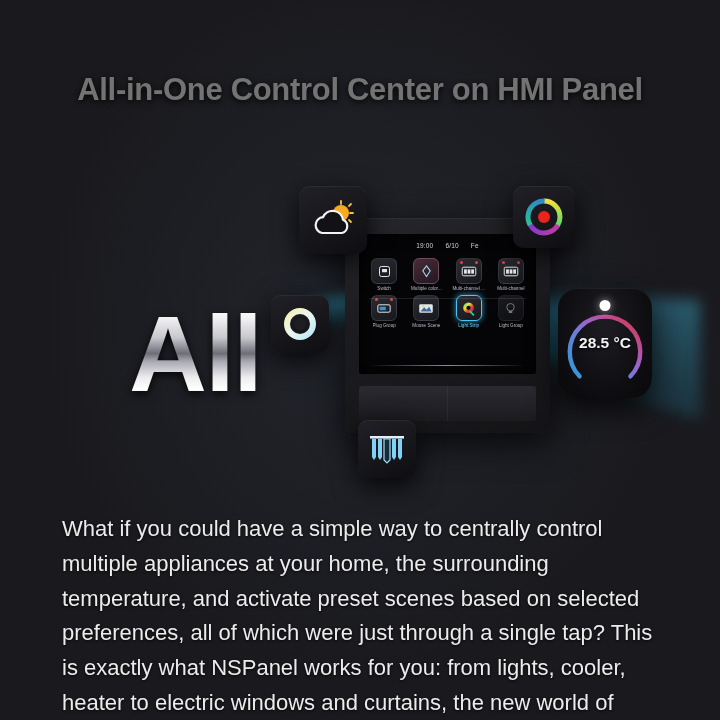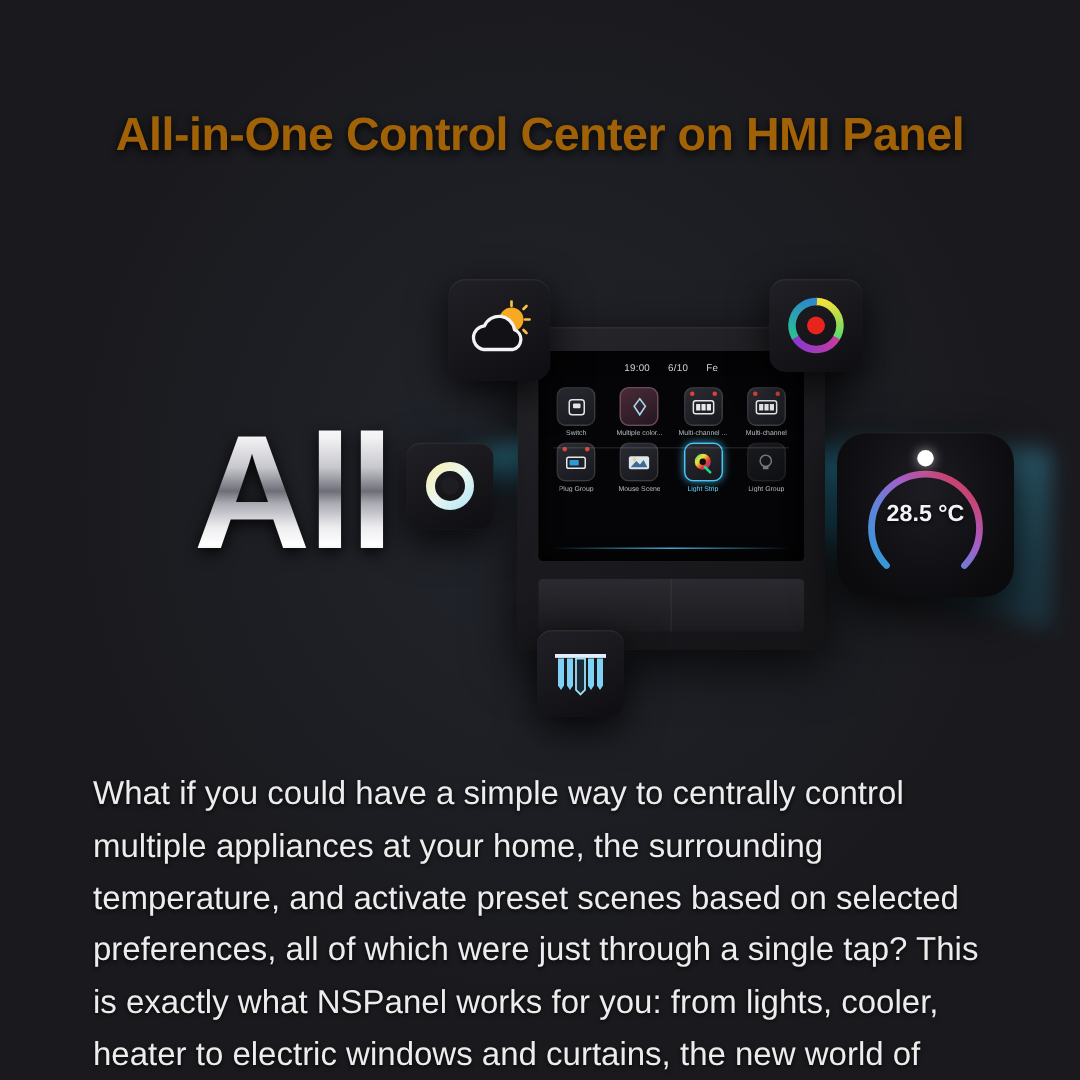--- a/index.html
+++ b/index.html
@@ -17,27 +17,27 @@
     background:radial-gradient(ellipse at 50% 45%, rgba(40,46,56,.55) 0%, rgba(20,20,24,0) 62%);
     pointer-events:none;
   }
 
   
   .headline{
     position:absolute; top:72px; left:0; width:100%;
     text-align:center;
     font-size:31px; font-weight:bold;
     letter-spacing:-.3px;
-    color:#a16207;
+    color:#737373;
     text-shadow:0 2px 6px rgba(0,0,0,.9);
   }
 
   
   .wordmark{
-    position:absolute; left:95px; top:278px;
+    position:absolute; left:95px; top:304px;
     width:200px; text-align:center;
   }
   .wordmark .big{
     font-size:108px; font-weight:bold; line-height:.92;
     letter-spacing:-2px;
     background:linear-gradient(180deg,#ffffff 0%,#f2f2f4 14%,#c7c7cd 34%,#6e6e78 50%,
                #a9a9b2 58%,#ececef 74%,#ffffff 86%,#b9b9c1 100%);
     -webkit-background-clip:text; background-clip:text;
     color:transparent; -webkit-text-fill-color:transparent;
     filter:drop-shadow(0 3px 5px rgba(0,0,0,.85));
@@ -129,21 +129,21 @@
     position:absolute;
     border-radius:17%;
     background:linear-gradient(155deg,#202026 0%,#0e0e12 100%);
     box-shadow:0 8px 26px rgba(0,0,0,.8), inset 0 1px 0 rgba(255,255,255,.06);
     display:flex; align-items:center; justify-content:center;
   }
 
   
   .dialcard{
     position:absolute; left:558px; top:288px;
-    width:118px; height:110px; border-radius:20px;
+    width:94px; height:110px; border-radius:20px;
     background:radial-gradient(ellipse at 50% 35%, #1c1c22 0%, #0b0b0e 80%);
     box-shadow:0 10px 30px rgba(0,0,0,.8), inset 0 1px 0 rgba(255,255,255,.06);
     display:flex; align-items:center; justify-content:center;
   }
   .dialcard .temp{
     position:absolute; font-size:15.5px; font-weight:bold; color:#f2f3f5;
     text-shadow:0 1px 3px rgba(0,0,0,.9);
   }
   .knob{
     position:absolute; left:50%; top:12px; transform:translateX(-50%);

